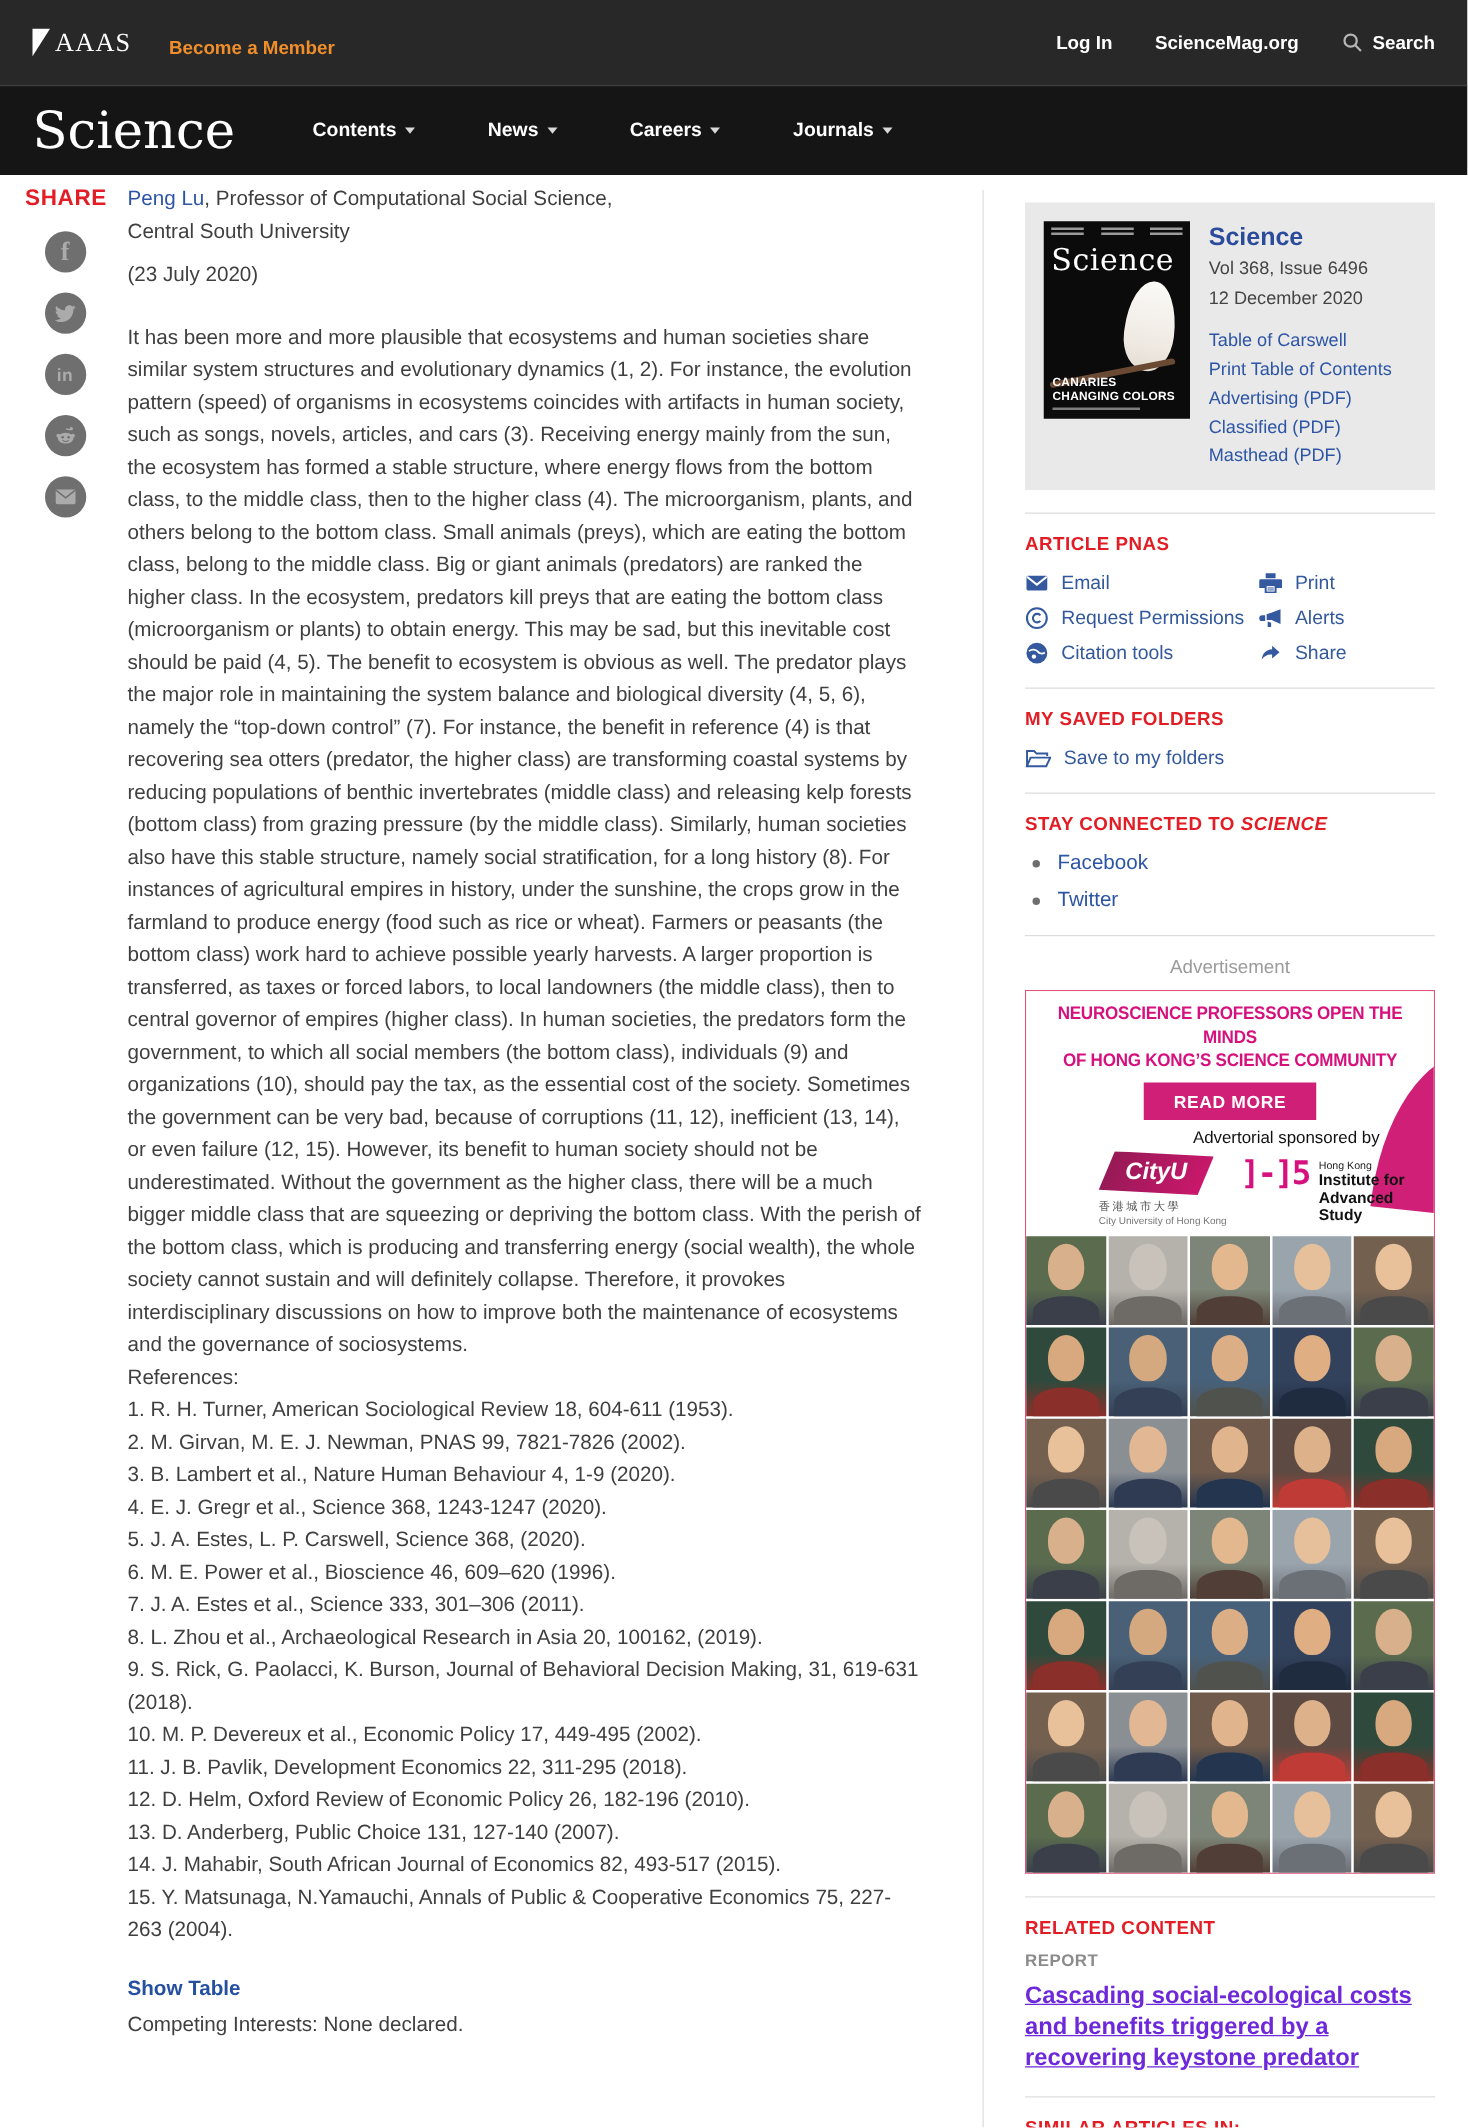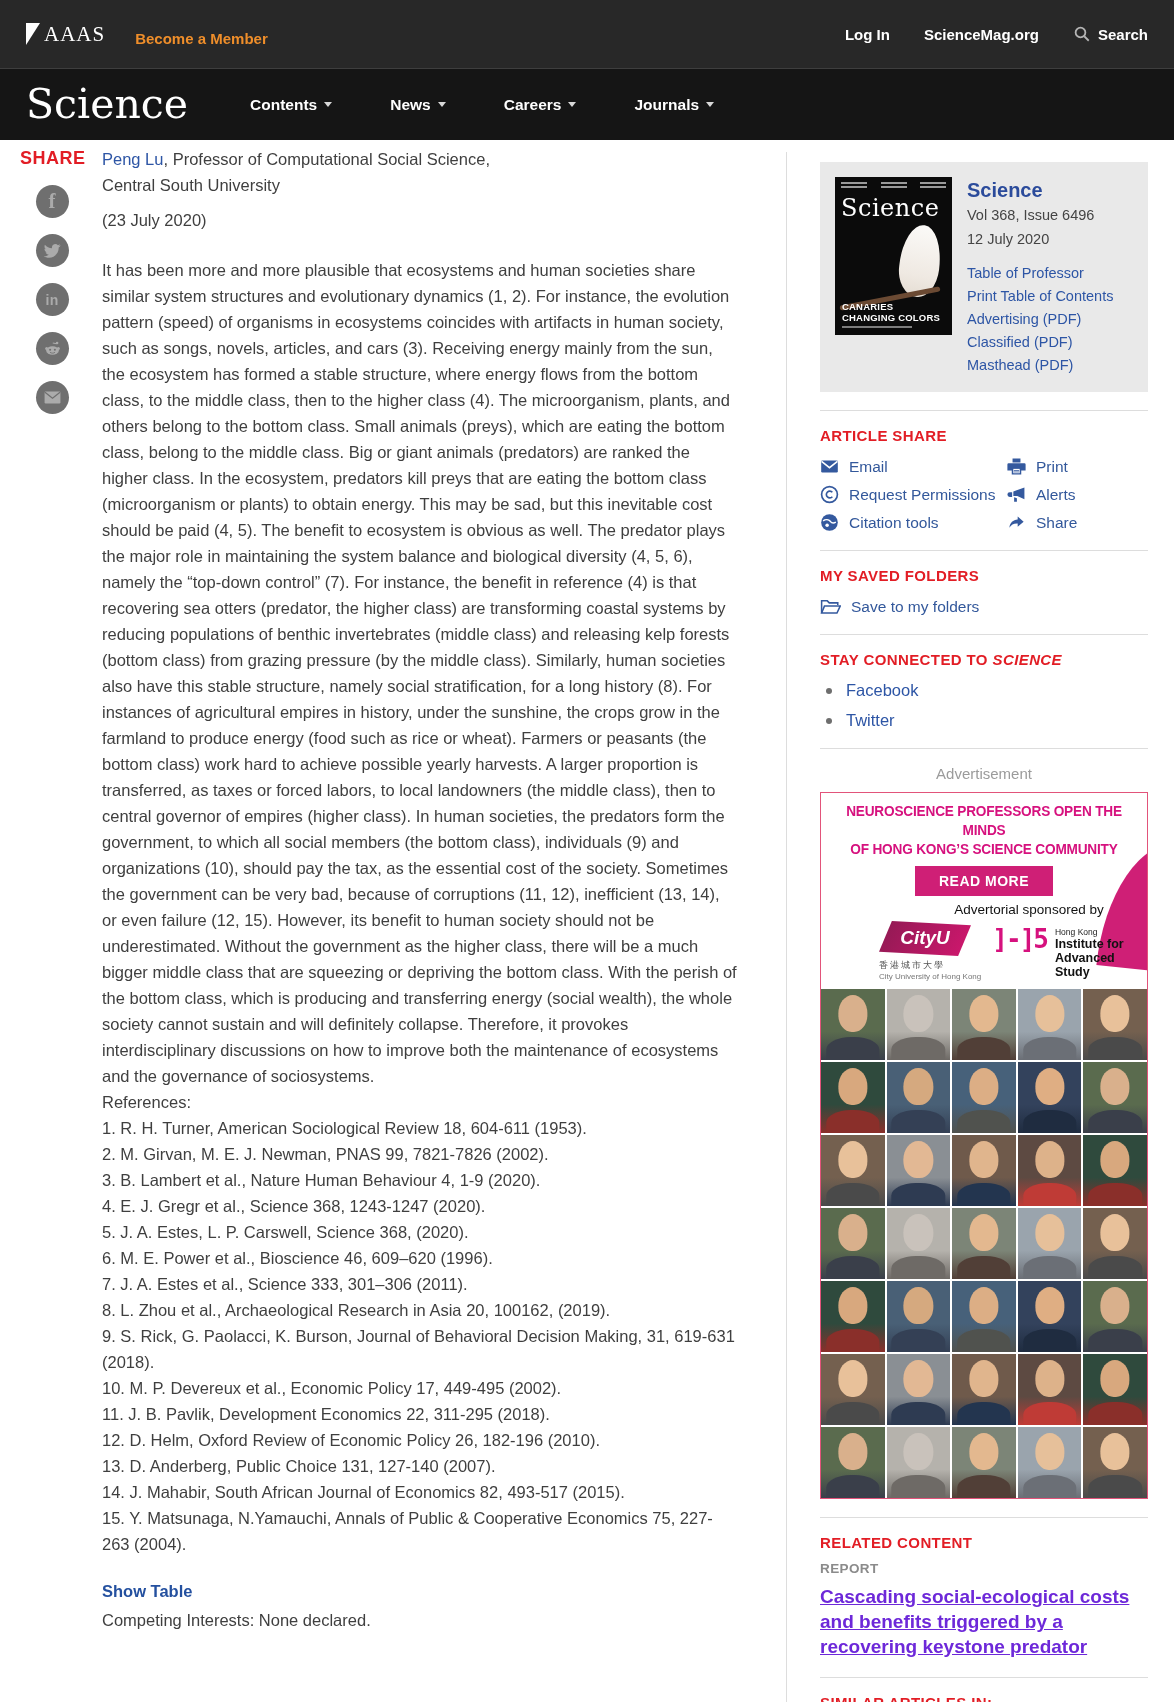--- a/index.html
+++ b/index.html
@@ -270,34 +270,34 @@
         <div class="branch"></div>
         <div class="cover-caption">
           <div>CANARIES</div>
           <div>CHANGING COLORS</div>
           <div class="bar"></div>
         </div>
       </div>
       <div class="issue-info">
         <div class="issue-title">Science</div>
         <div class="issue-meta">Vol 368, Issue 6496</div>
-        <div class="issue-meta">12 July 2020</div>
+        <div class="issue-meta">12 December 2020</div>
         <div class="issue-links">
-          <span class="issue-link">Table of Professor</span>
+          <span class="issue-link">Table of Carswell</span>
           <span class="issue-link">Print Table of Contents</span>
           <span class="issue-link">Advertising (PDF)</span>
           <span class="issue-link">Classified (PDF)</span>
           <span class="issue-link">Masthead (PDF)</span>
         </div>
       </div>
     </div>
 
     <div class="side-divider"></div>
 
-    <div class="side-heading">ARTICLE SHARE</div>
+    <div class="side-heading">ARTICLE PNAS</div>
     <div class="tools-grid">
       <div class="tool">
         <svg width="19" height="19" viewBox="0 0 24 24">
           <rect x="1.5" y="4.5" width="21" height="15" rx="1.5" fill="#34599e"></rect>
           <path d="M2 5.5 12 13.5 22 5.5" fill="none" stroke="#fff" stroke-width="2"></path>
         </svg>
           <span>Email</span>
       </div>
       <div class="tool">
         <svg width="19" height="19" viewBox="0 0 24 24">

